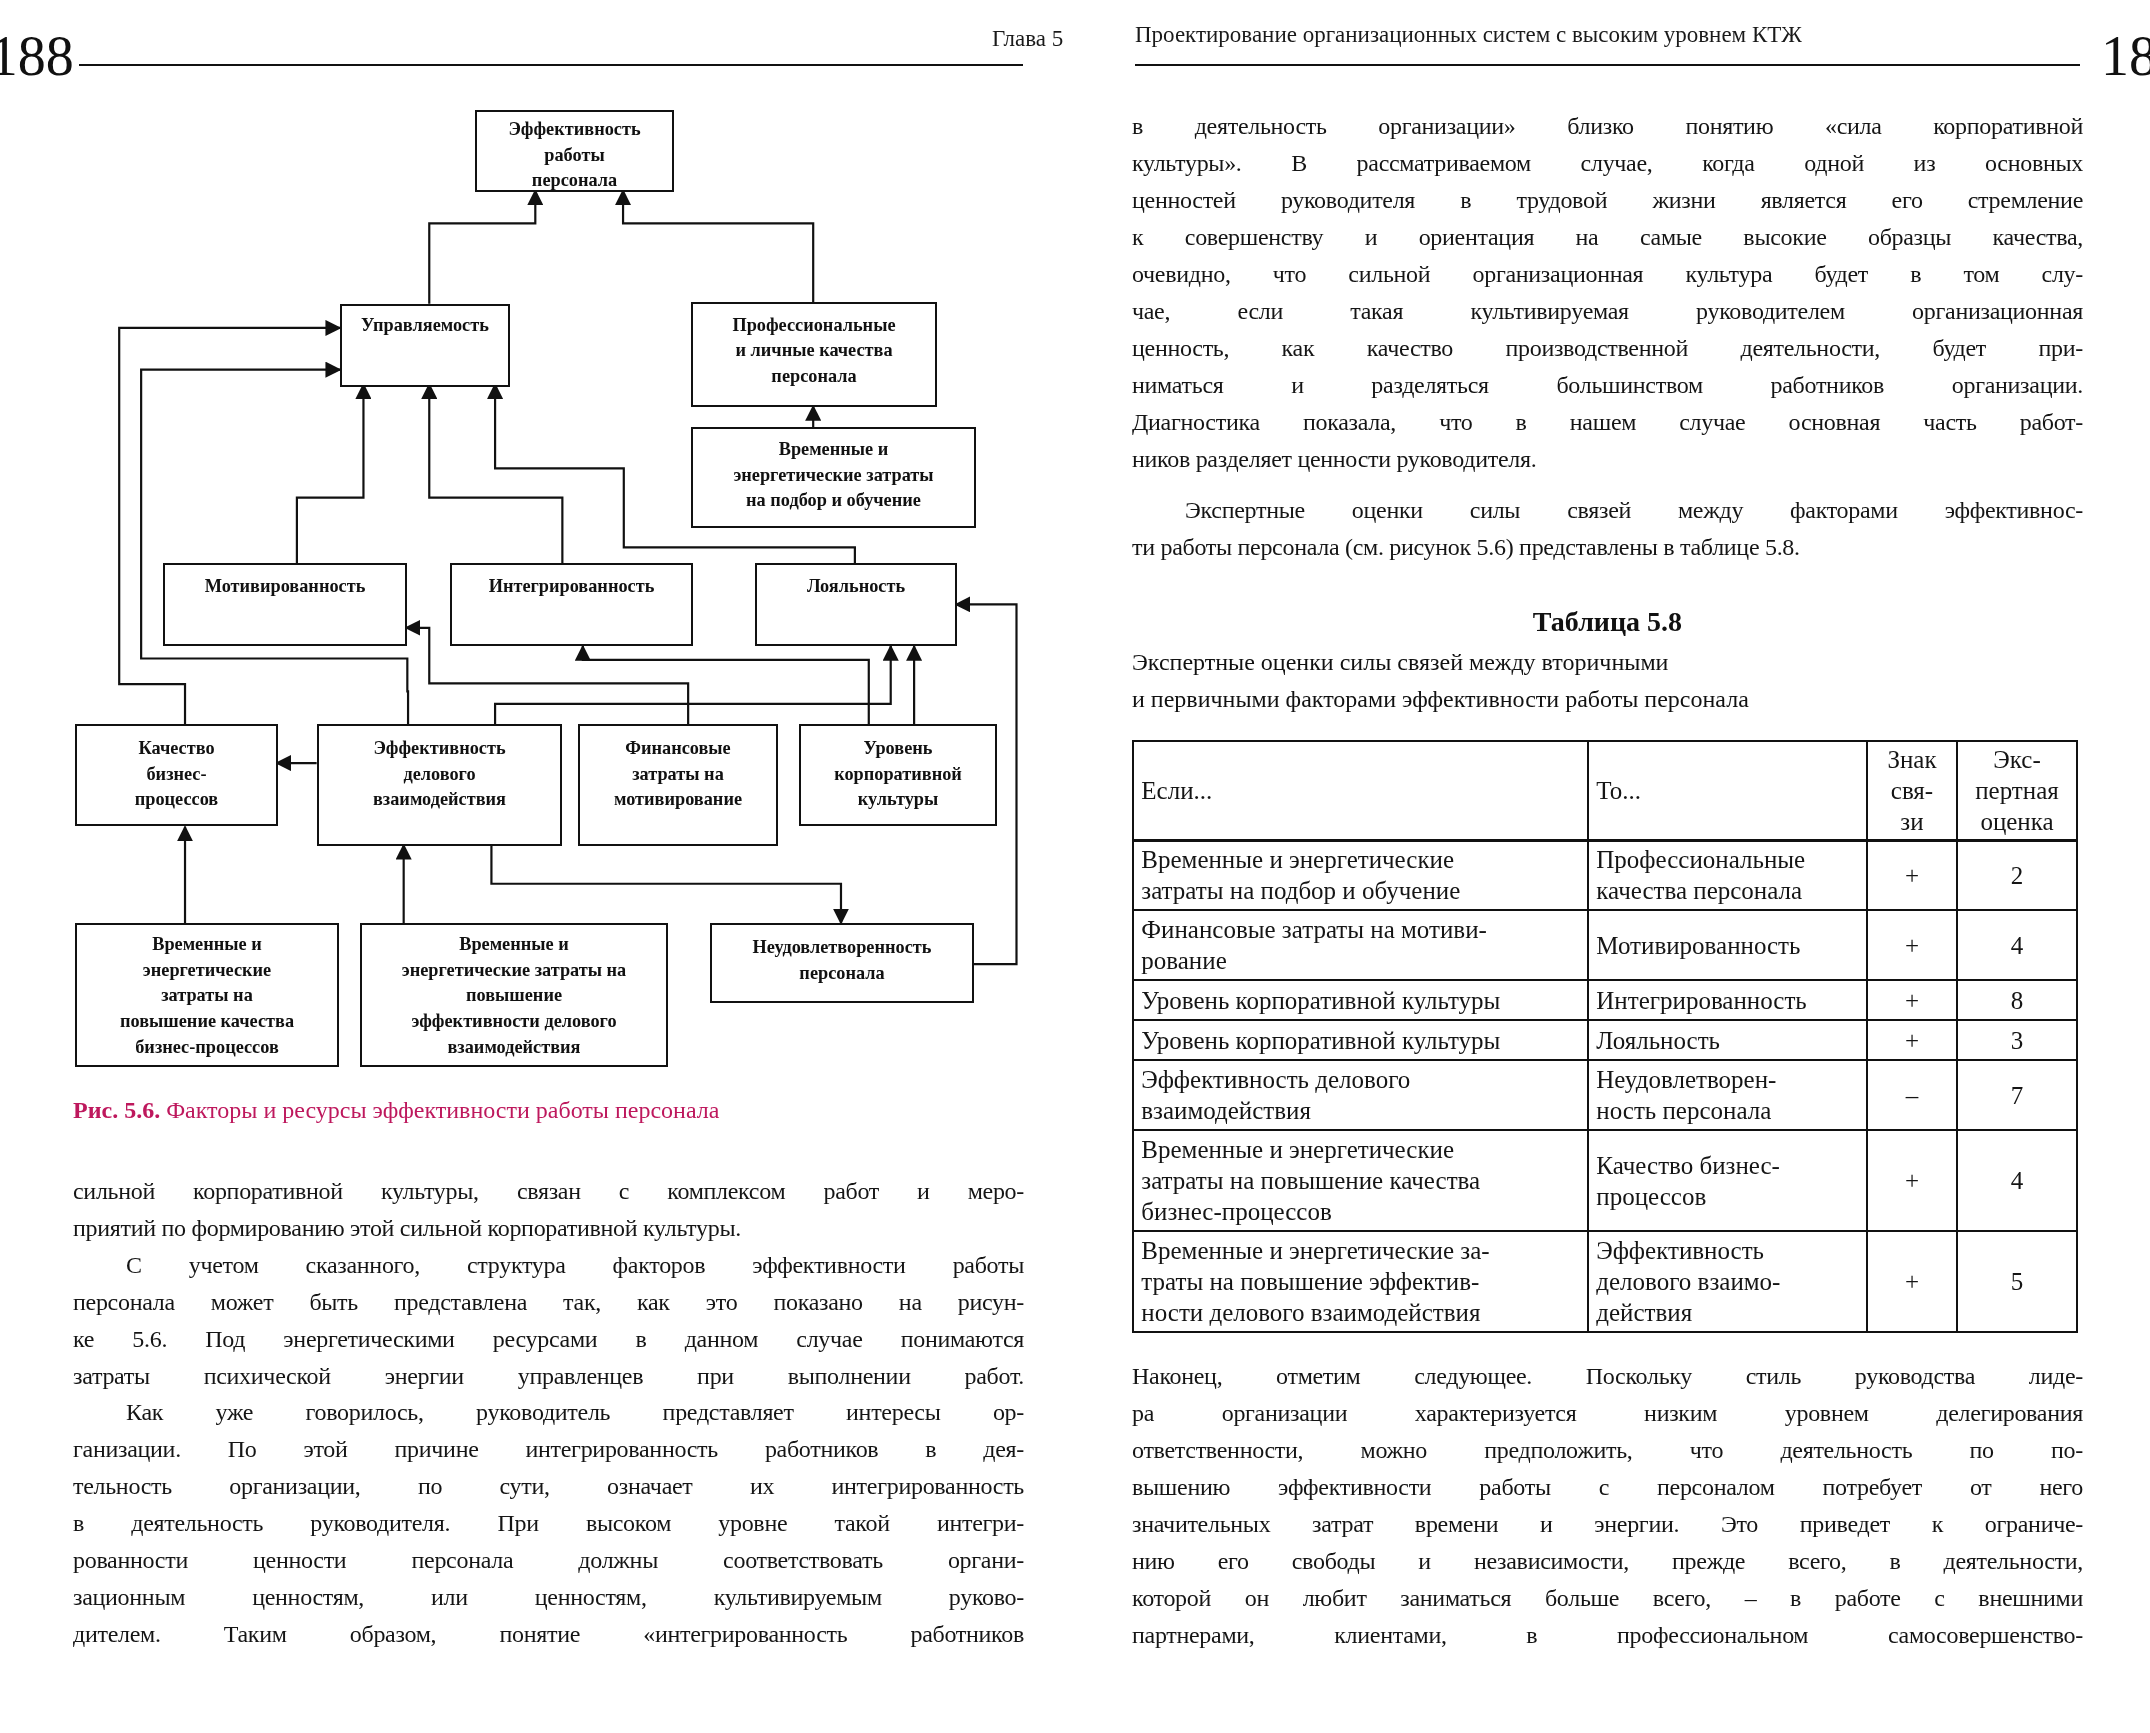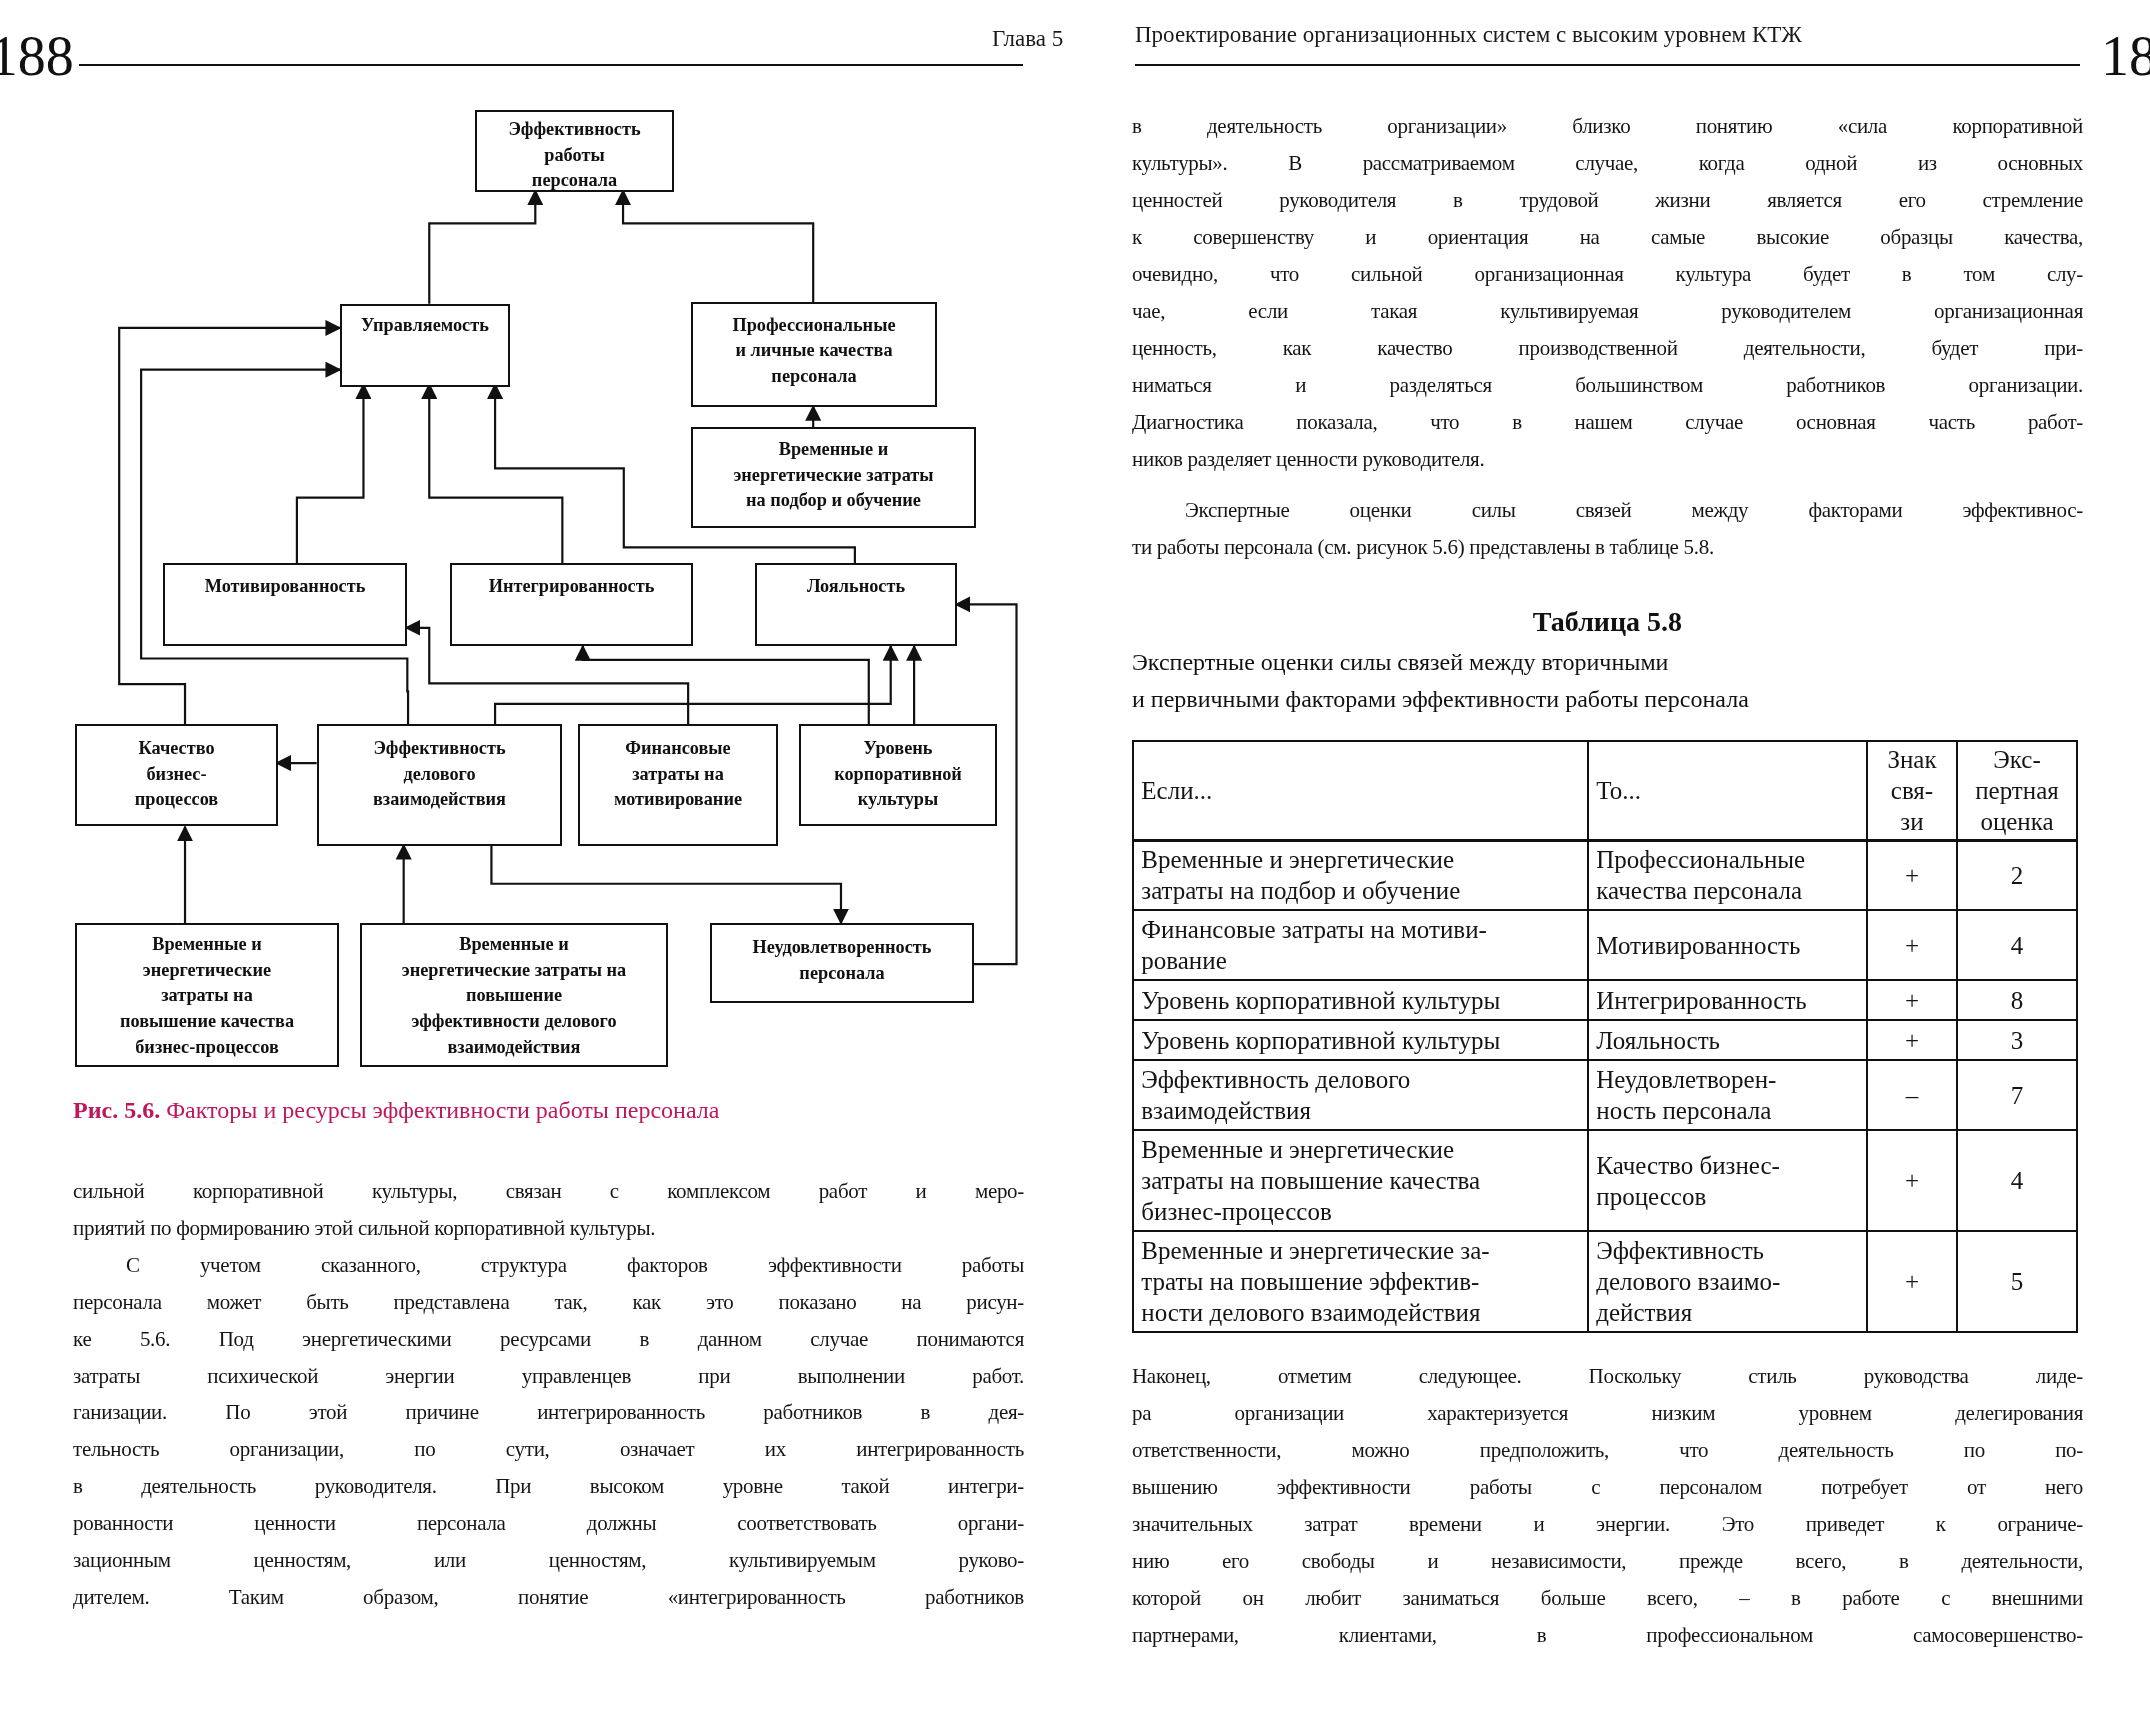--- a/index.html
+++ b/index.html
@@ -2,21 +2,21 @@
 <html style="font-size:11.7px"><head>
 <meta charset="utf-8">
 <style>
   html, body { margin:0; padding:0; background:#ffffff; }
   body { width:2151px; height:1734px; position:relative; overflow:hidden; color:#111; }
   .abs { position:absolute; }
   .serif { font-family: "Liberation Serif", "DejaVu Serif", serif; }
   .runhead { font-size:23px; color:#1a1a1a; white-space:nowrap; transform-origin:left top; }
   .pagenum { font-size:56px; line-height:1; color:#111; }
   .rule { background:#111; height:2.2px; }
-  .para { font-size:21px; line-height:37px; text-align:justify; color:#151515; letter-spacing:-0.3px; }
+  .para { font-size:24px; line-height:37px; text-align:justify; color:#151515; letter-spacing:-0.3px; }
   .para .line { display:block; white-space:nowrap; text-align:justify; text-align-last:justify; }
   .para .line.last { text-align-last:left; }
   .indent { padding-left:53px; }
   .caption { font-size:24px; white-space:nowrap; color:#be185d; }
   .caption b { font-weight:bold; }
   
   .diagram svg { position:absolute; left:0; top:0; }
   .dbox { position:absolute; border:2.2px solid #111; box-sizing:border-box; background:#fff;
           font-family:"Liberation Serif","DejaVu Serif",serif; font-weight:bold; font-size:18.3px;
           line-height:25.6px; text-align:center; color:#111; padding-top:7.3px; }
@@ -163,20 +163,21 @@
   <span class="line">сильной корпоративной культуры, связан с комплексом работ и меро-</span>
   <span class="line last">приятий по формированию этой сильной корпоративной культуры.</span>
 </div>
 <div class="abs serif para" style="left:73px; top:1247px; width:951px;">
   <span class="line indent">С учетом сказанного, структура факторов эффективности работы</span>
   <span class="line">персонала может быть представлена так, как это показано на рисун-</span>
   <span class="line">ке 5.6. Под энергетическими ресурсами в данном случае понимаются</span>
   <span class="line">затраты психической энергии управленцев при выполнении работ.</span>
 </div>
 <div class="abs serif para" style="left:73px; top:1394px; width:951px;">
+  <span class="line indent">Как уже говорилось, руководитель представляет интересы ор-</span>
   <span class="line">ганизации. По этой причине интегрированность работников в дея-</span>
   <span class="line">тельность организации, по сути, означает их интегрированность</span>
   <span class="line">в деятельность руководителя. При высоком уровне такой интегри-</span>
   <span class="line">рованности ценности персонала должны соответствовать органи-</span>
   <span class="line">зационным ценностям, или ценностям, культивируемым руково-</span>
   <span class="line">дителем. Таким образом, понятие «интегрированность работников</span>
 </div>
 
 <div class="abs serif runhead" style="left:1135px; top:22px;">Проектирование организационных систем с высоким уровнем КТЖ</div>
 <div class="abs rule" style="left:1135px; top:64px; width:945px;"></div>

